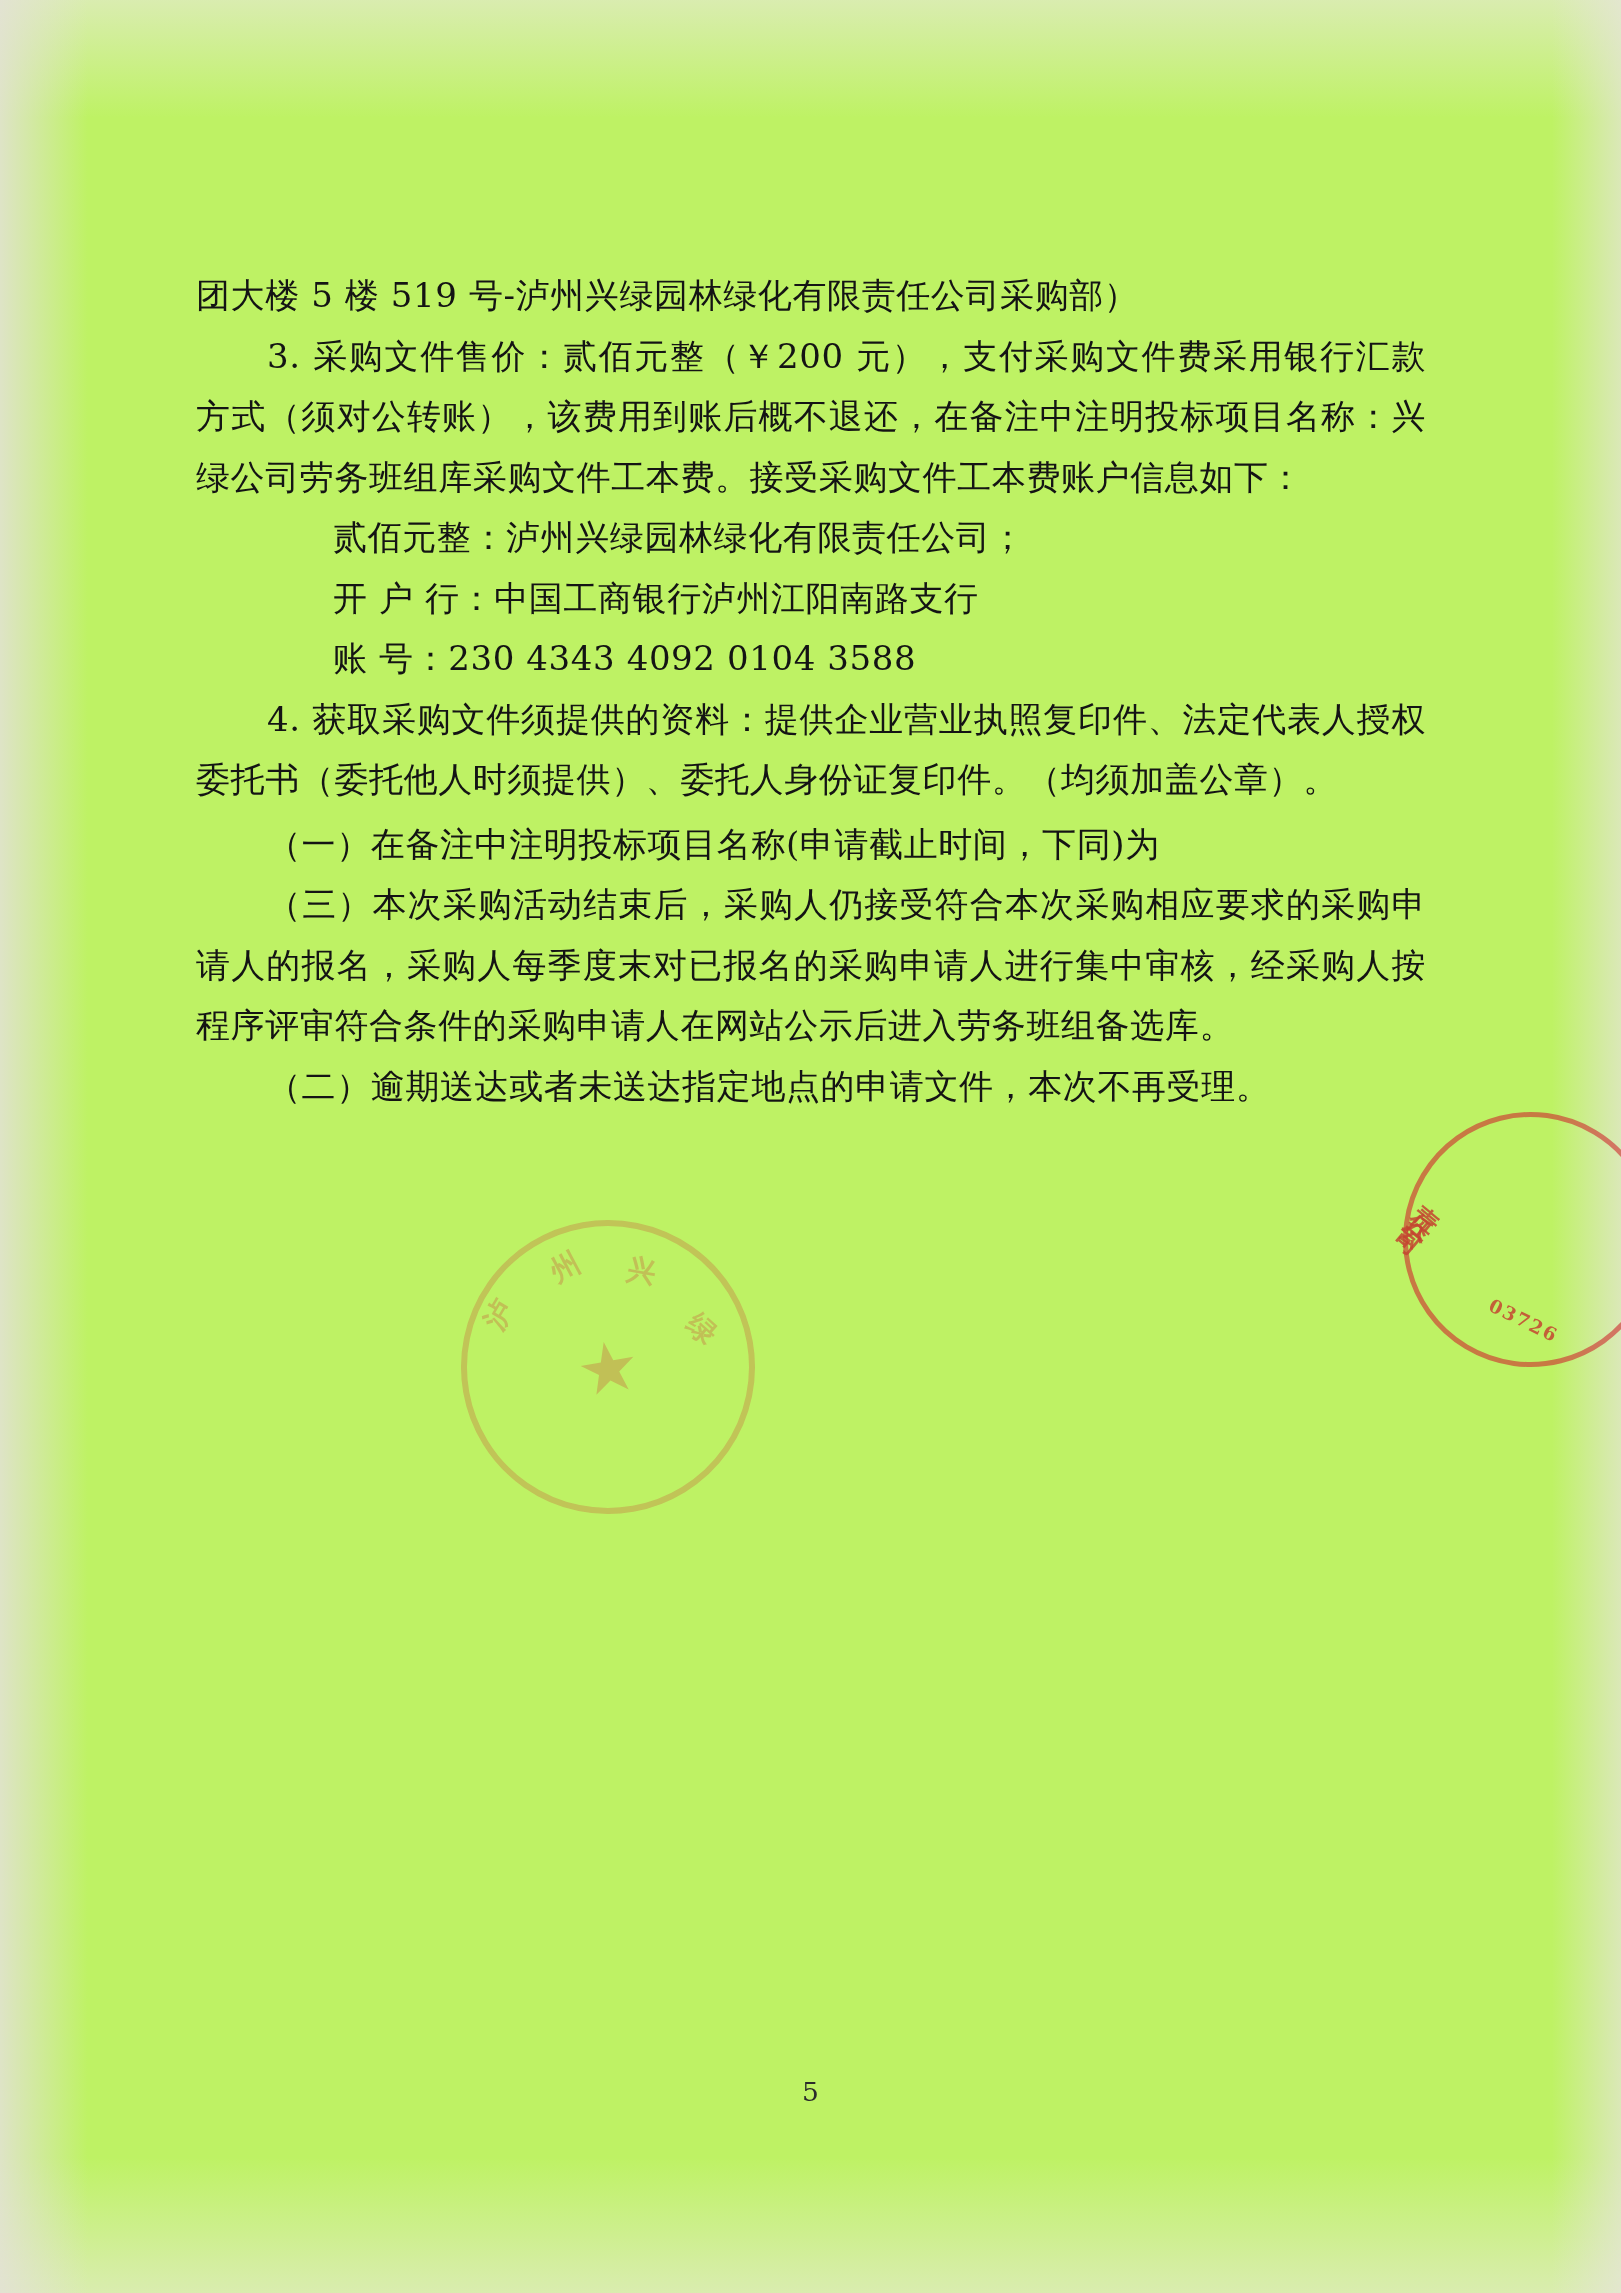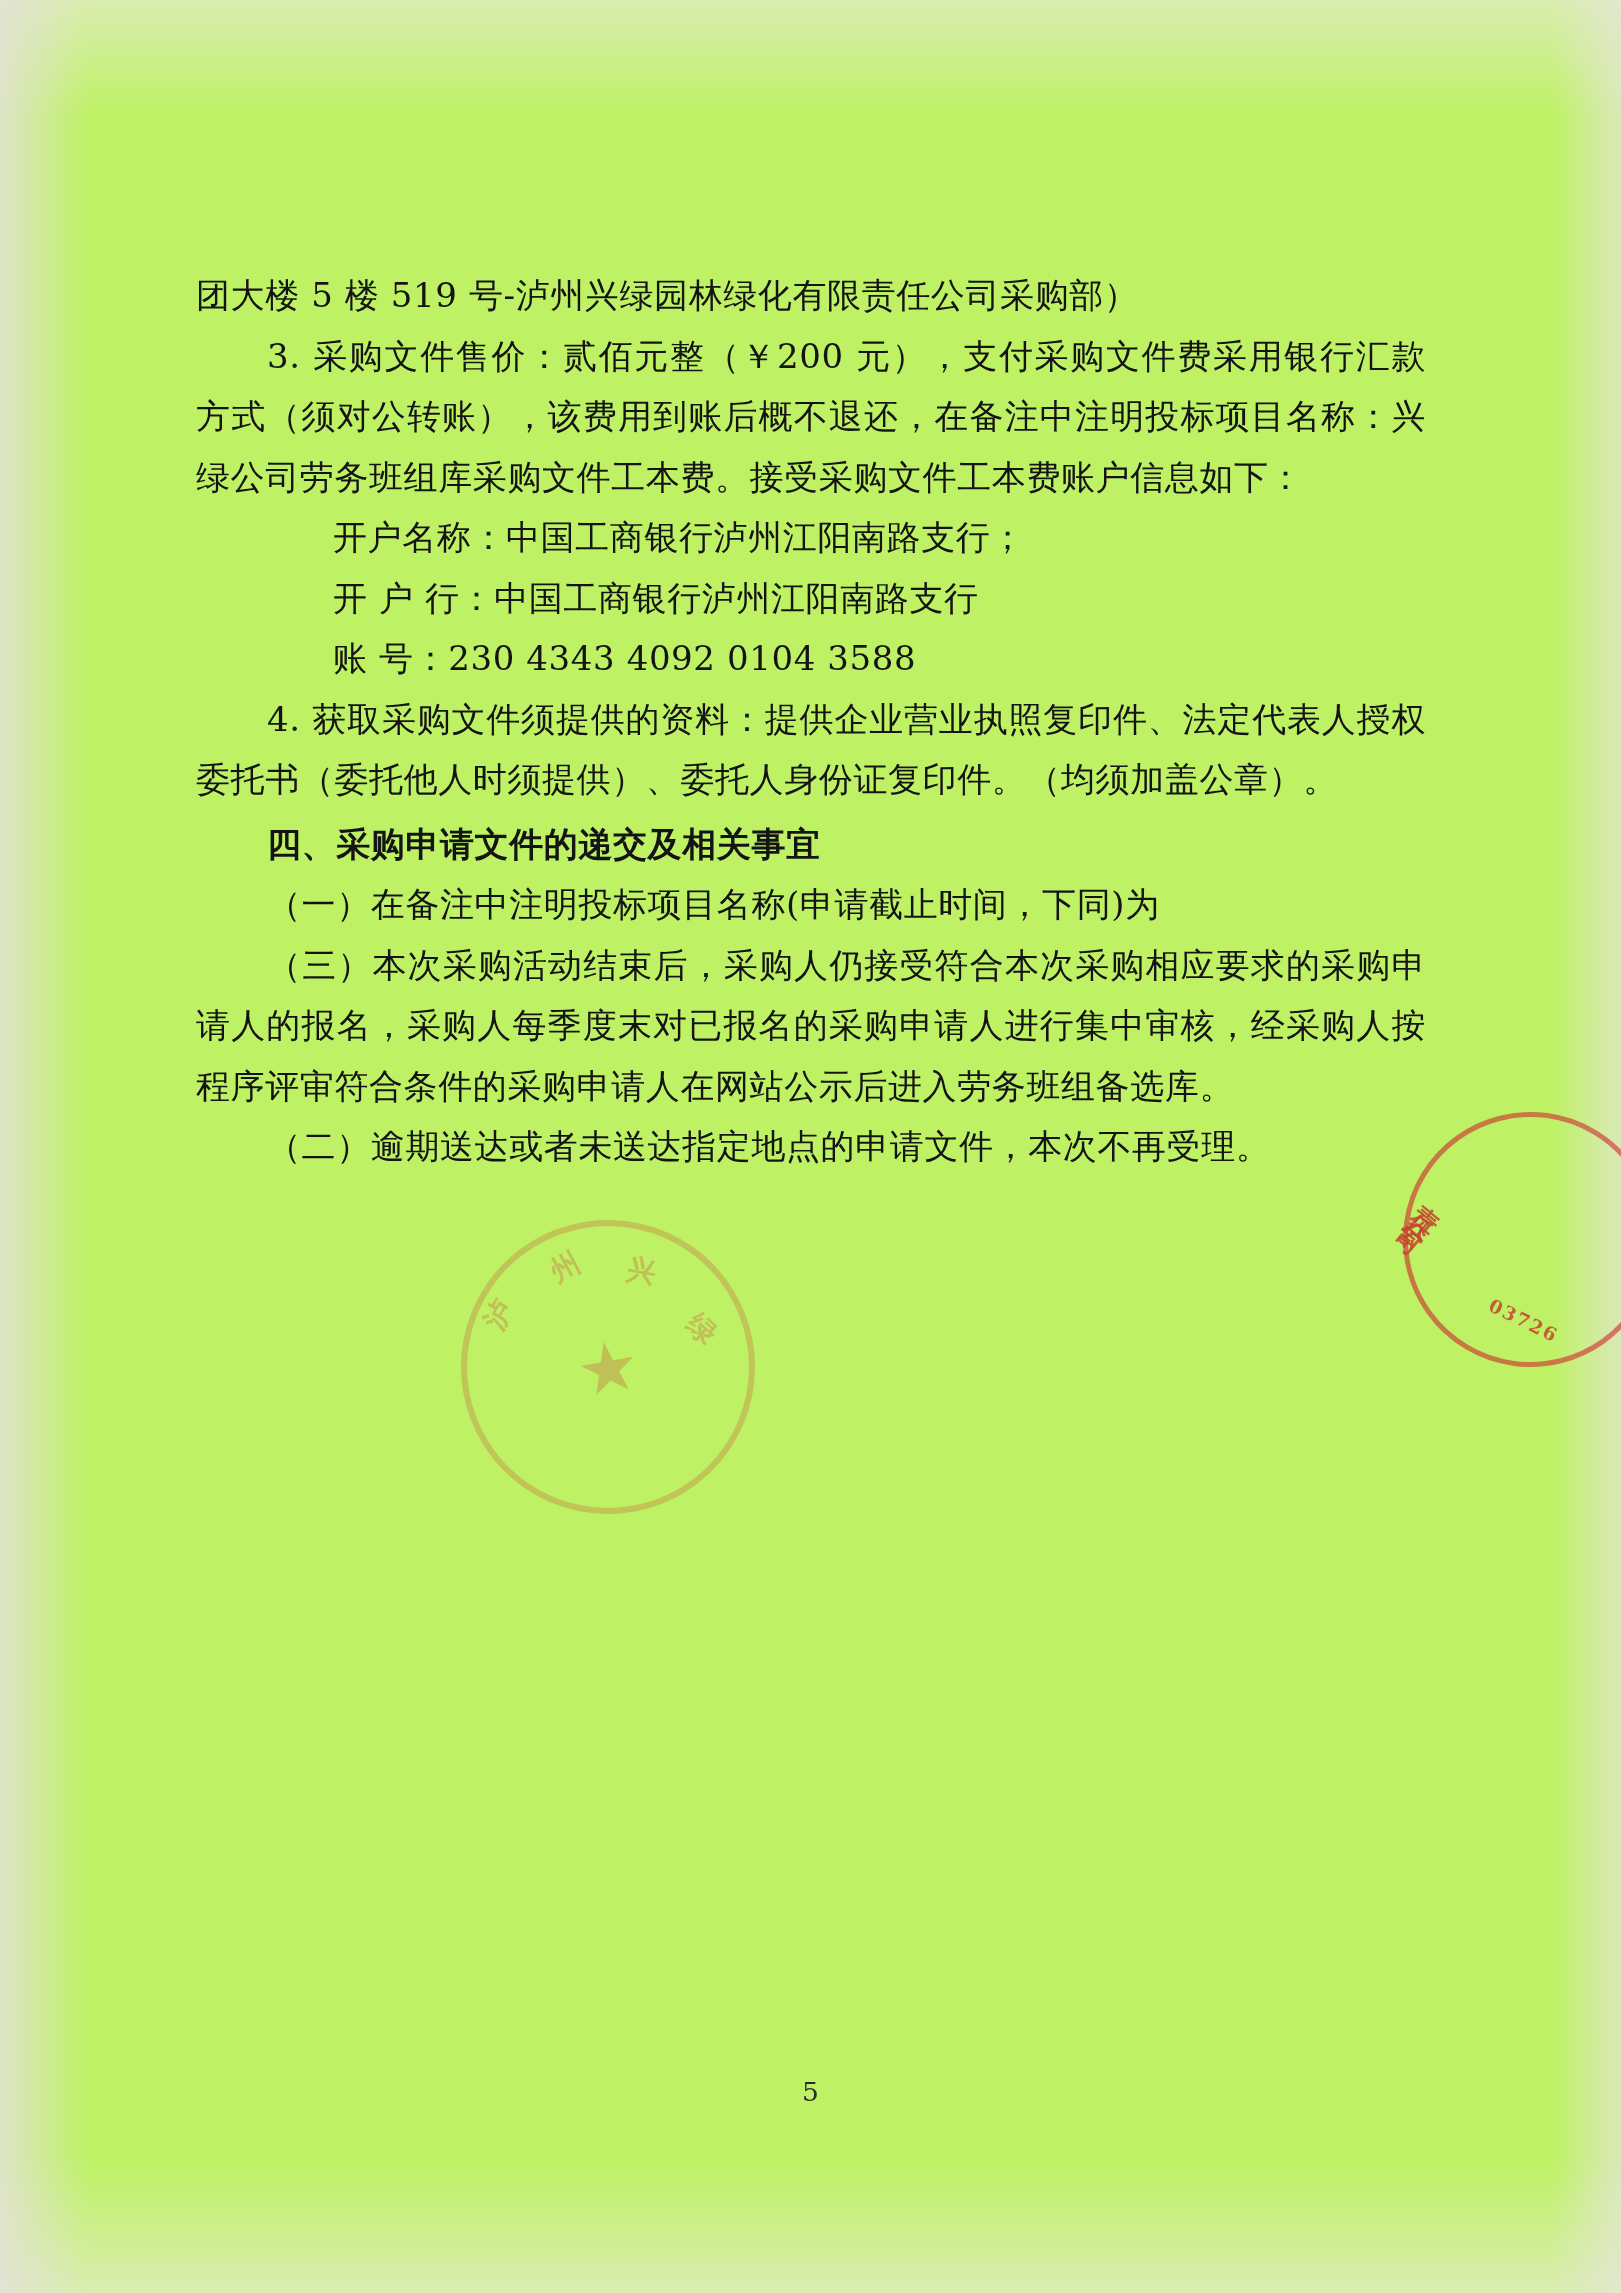--- a/index.html
+++ b/index.html
@@ -143,31 +143,30 @@
 <div class="page">
 
   <div class="scan-tint"></div>
 
   <div class="content">
 
     <p>团大楼 5 楼 519 号-泸州兴绿园林绿化有限责任公司采购部）</p>
 
     <p class="indent-2">3. 采购文件售价：贰佰元整（￥200 元），支付采购文件费采用银行汇款方式（须对公转账），该费用到账后概不退还，在备注中注明投标项目名称：兴绿公司劳务班组库采购文件工本费。接受采购文件工本费账户信息如下：</p>
 
-    <p class="acct-line">开户名称：中国工商银行泸州江阳南路支行；</p>
+    <p class="acct-line">贰佰元整：泸州兴绿园林绿化有限责任公司；</p>
 
     <p class="acct-line">开 户 行：中国工商银行泸州江阳南路支行</p>
 
     <p class="acct-line">账    号：230 4343 4092 0104 3588</p>
 
     <p class="indent-2">4. 获取采购文件须提供的资料：提供企业营业执照复印件、法定代表人授权委托书（委托他人时须提供）、委托人身份证复印件。（均须加盖公章）。</p>
 
     <div class="gap-sm"></div>
 
-    <p class="heading">四、采购申请文件的递交及相关事宜</p>
 
     <p class="indent-2">（一）在备注中注明投标项目名称(申请截止时间，下同)为</p>
 
 
     <p class="indent-2">（三）本次采购活动结束后，采购人仍接受符合本次采购相应要求的采购申请人的报名，采购人每季度末对已报名的采购申请人进行集中审核，经采购人按程序评审符合条件的采购申请人在网站公示后进入劳务班组备选库。</p>
 
     <p class="indent-2">（二）逾期送达或者未送达指定地点的申请文件，本次不再受理。</p>
 
   </div>
 

